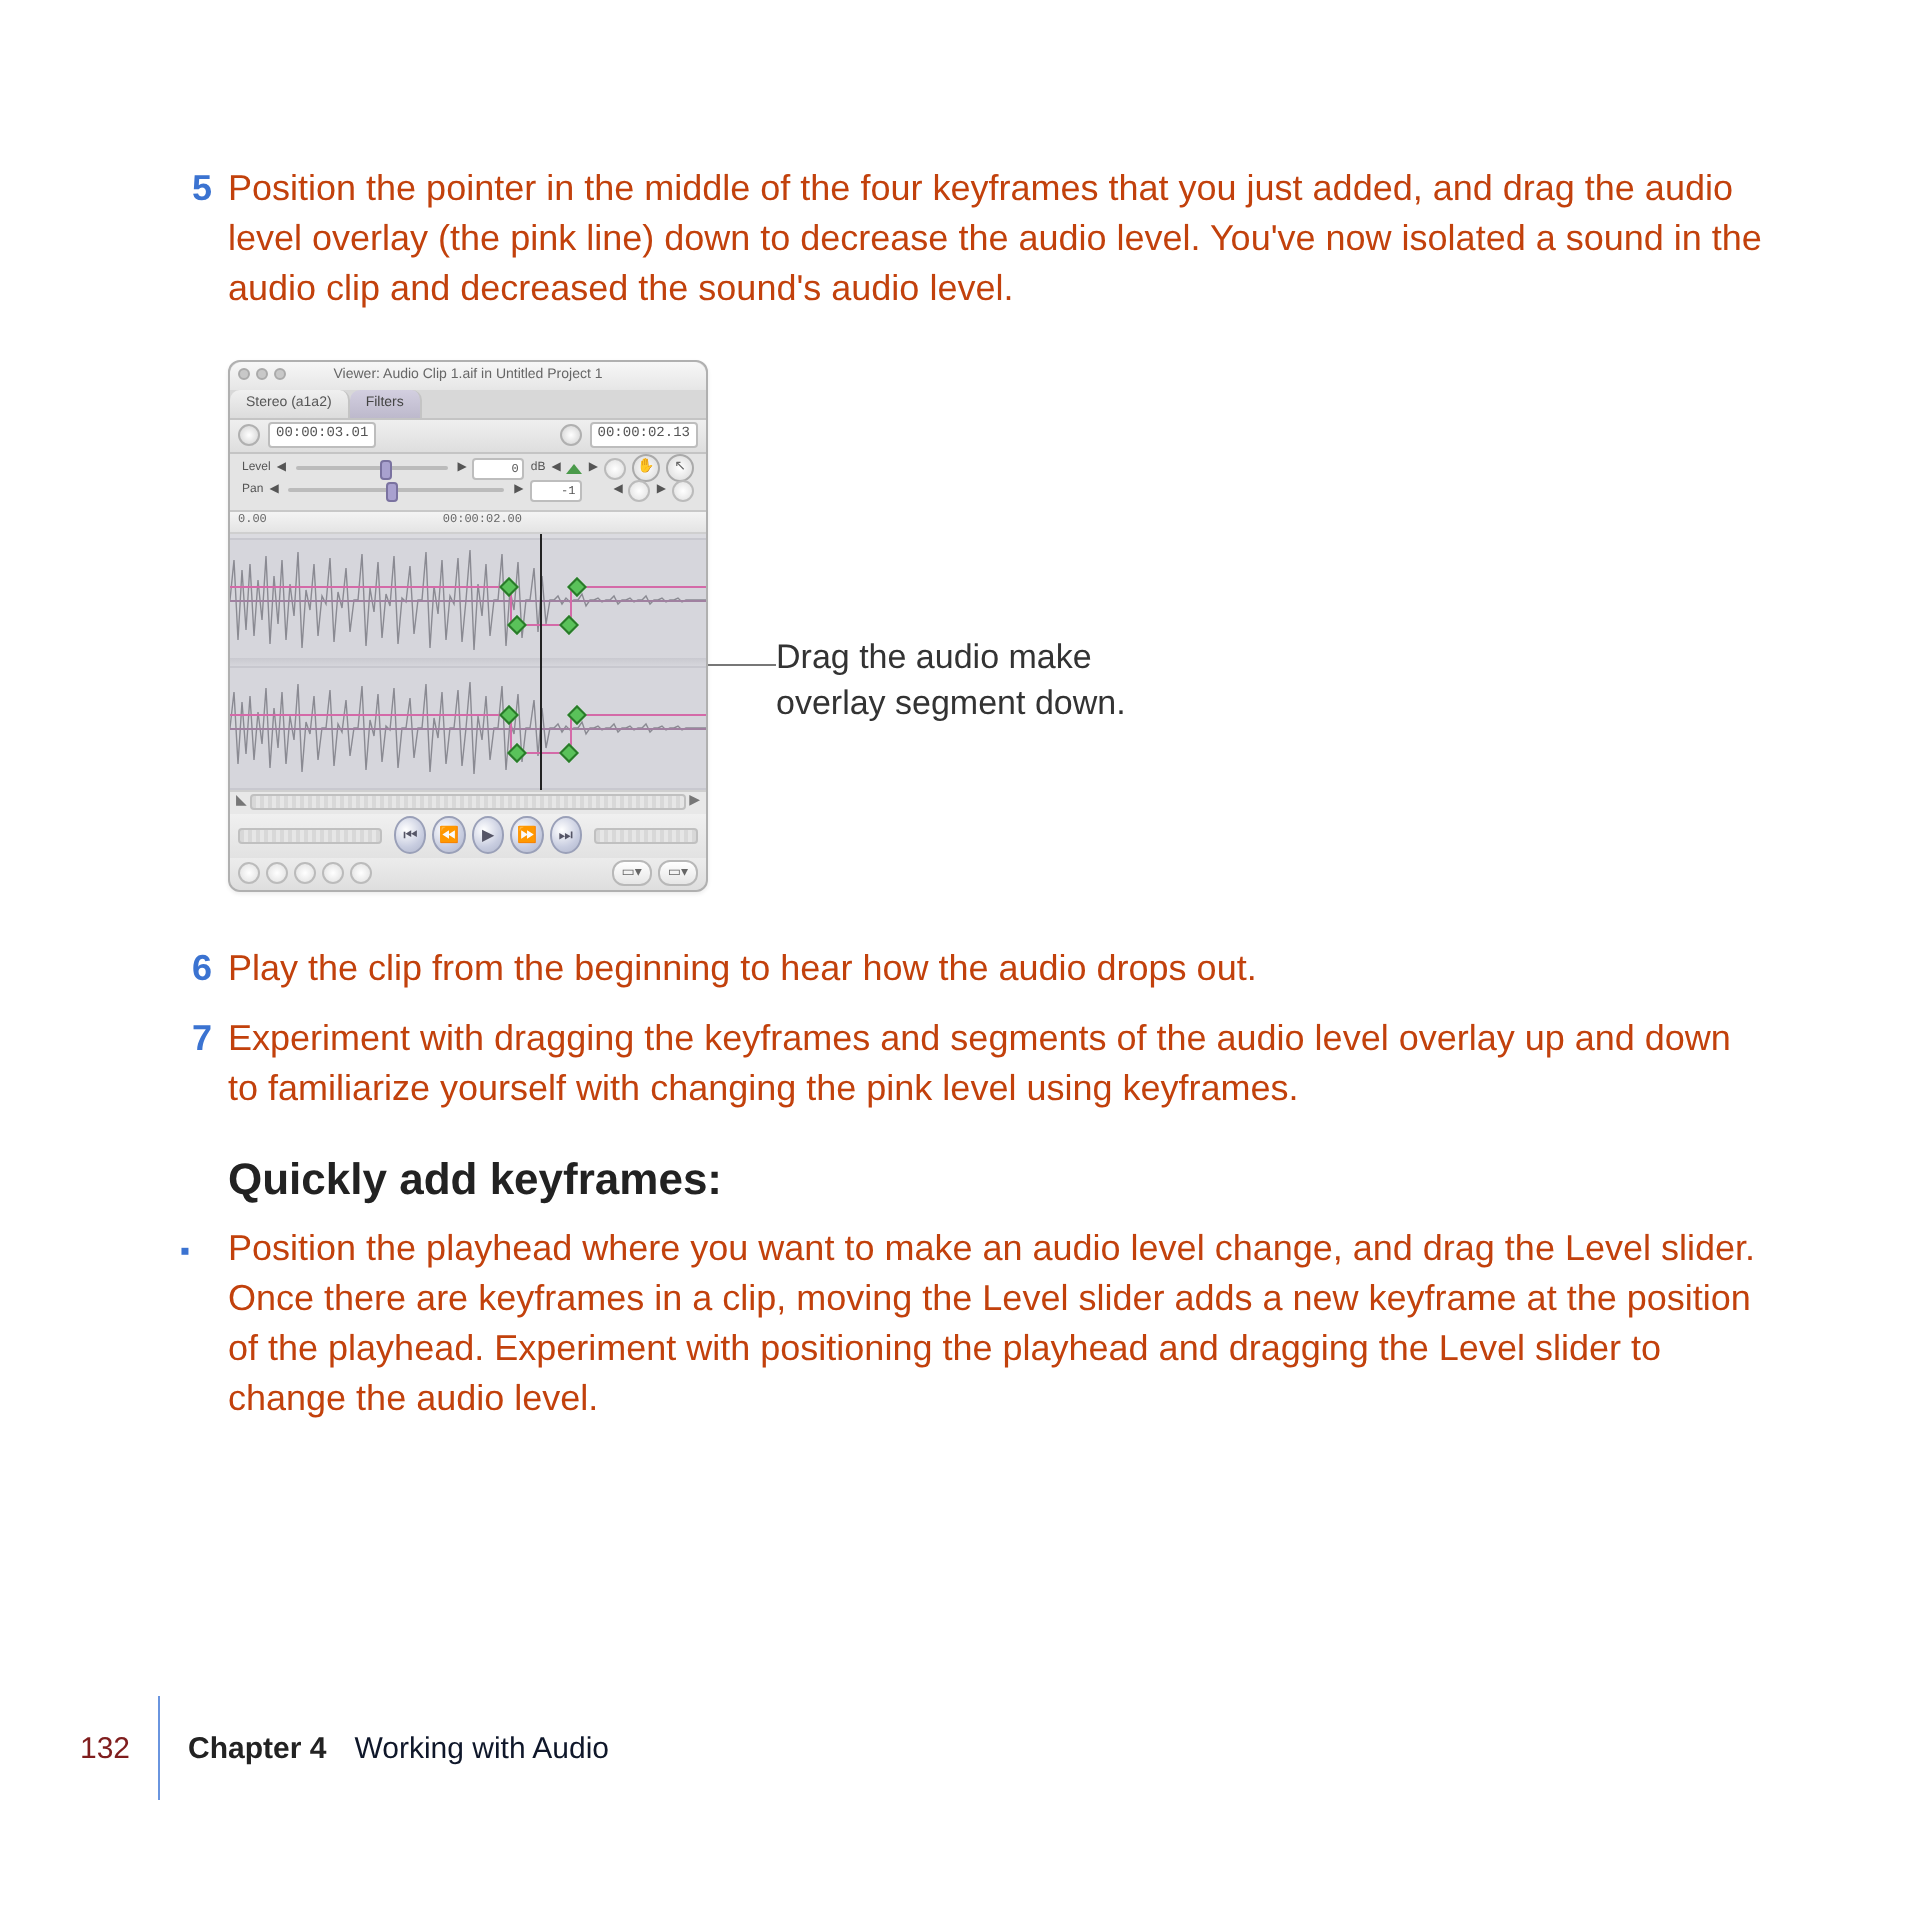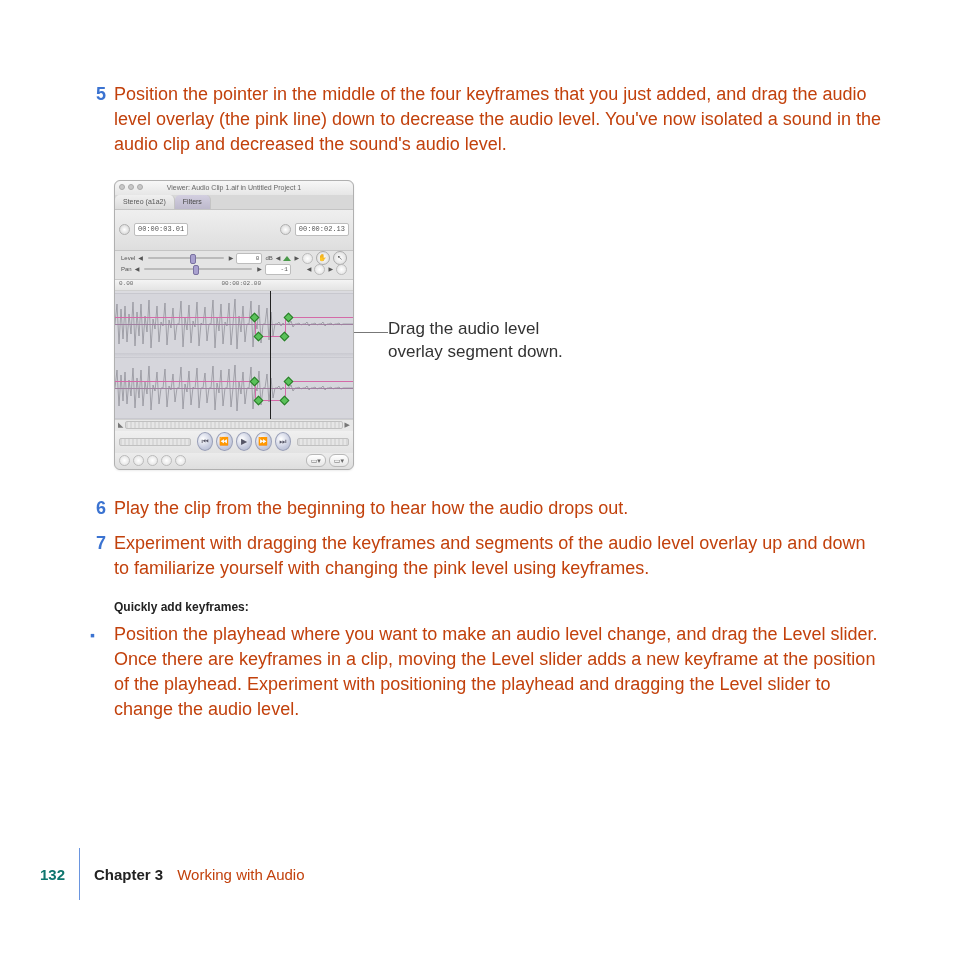--- a/index.html
+++ b/index.html
@@ -93,21 +93,21 @@
   }
   .tab.inactive {
     background: linear-gradient(#d3cfe0, #bdb9cc);
     color: #444;
   }
   .toprow {
     height: 16px;
     display: flex;
     align-items: center;
     gap: 4px;
-    padding: 12px 4px;
+    padding: 0 4px;
     background: linear-gradient(#efefef, #dedede);
     border-bottom: 1px solid #c4c4c4;
     font-size: 7px;
   }
   .field {
     background: #fff;
     border: 1px solid #bdbdbd;
     border-radius: 2px;
     padding: 0 3px;
     height: 11px; line-height: 11px;
@@ -249,21 +249,21 @@
   }
   .callout-text {
     font-size: 17px; color: #333; line-height: 1.35;
     width: 200px;
   }
   .subhead {
     font-weight: 700;
     margin-left: 36px;
     margin-top: 18px;
     margin-bottom: 6px;
-    font-size: 12px;
+    font-size: 22px;
     color: #222;
   }
   .bullet {
     display: flex;
     margin-left: 12px;
   }
   .bullet-mark {
     width: 24px; flex: 0 0 24px;
     color: #3b73d1;
     font-size: 14px;
@@ -271,32 +271,32 @@
   }
   .footer {
     position: absolute;
     left: 40px;
     bottom: 54px;
     display: flex;
     align-items: center;
     font-size: 15px;
   }
   .pagenum {
-    font-weight: 700; color: #0f766e;
+    font-weight: 400; color: #7f1d1d;
     padding-right: 14px;
   }
   .vline {
     width: 1px; height: 52px; background: #6a95df;
     margin-right: 14px;
   }
   .chapter {
     font-weight: 700; color: #222; margin-right: 14px;
   }
   .chapter-title {
-    color: #c2410c;
+    color: #0f172a;
   }
   svg.wave { position:absolute; left:0; top:0; width:100%; height:100%; }
 </style>
 </head>
 <body>
 
 <div class="page">
   <div class="content">
 
     <div class="step">
@@ -420,21 +420,21 @@
           <span class="mini"></span>
           <span class="spacer"></span>
           <span class="pill">▭▾</span>
           <span class="pill">▭▾</span>
         </div>
       </div>
 
       <div class="callout">
         <div class="callout-line"></div>
         <div class="callout-text">
-          <span>Drag the audio level</span><br>
+          <span>Drag the audio make</span><br>
           <span>overlay segment down.</span>
         </div>
       </div>
     </div>
 
     <div class="step">
       <div class="step-num">6</div>
       <div class="step-body">Play the clip from the beginning to hear how the audio drops out.</div>
     </div>
 
@@ -448,16 +448,16 @@
     <div class="bullet">
       <div class="bullet-mark">▪</div>
       <div class="step-body">Position the playhead where you want to make an audio level change, and drag the Level slider. Once there are keyframes in a clip, moving the Level slider adds a new keyframe at the position of the playhead. Experiment with positioning the playhead and dragging the Level slider to change the audio level.</div>
     </div>
 
   </div>
 
   <div class="footer">
     <span class="pagenum">132</span>
     <span class="vline"></span>
-    <span class="chapter">Chapter 3</span>
+    <span class="chapter">Chapter 4</span>
     <span class="chapter-title">Working with Audio</span>
   </div>
 </div>
 
 </body></html>

